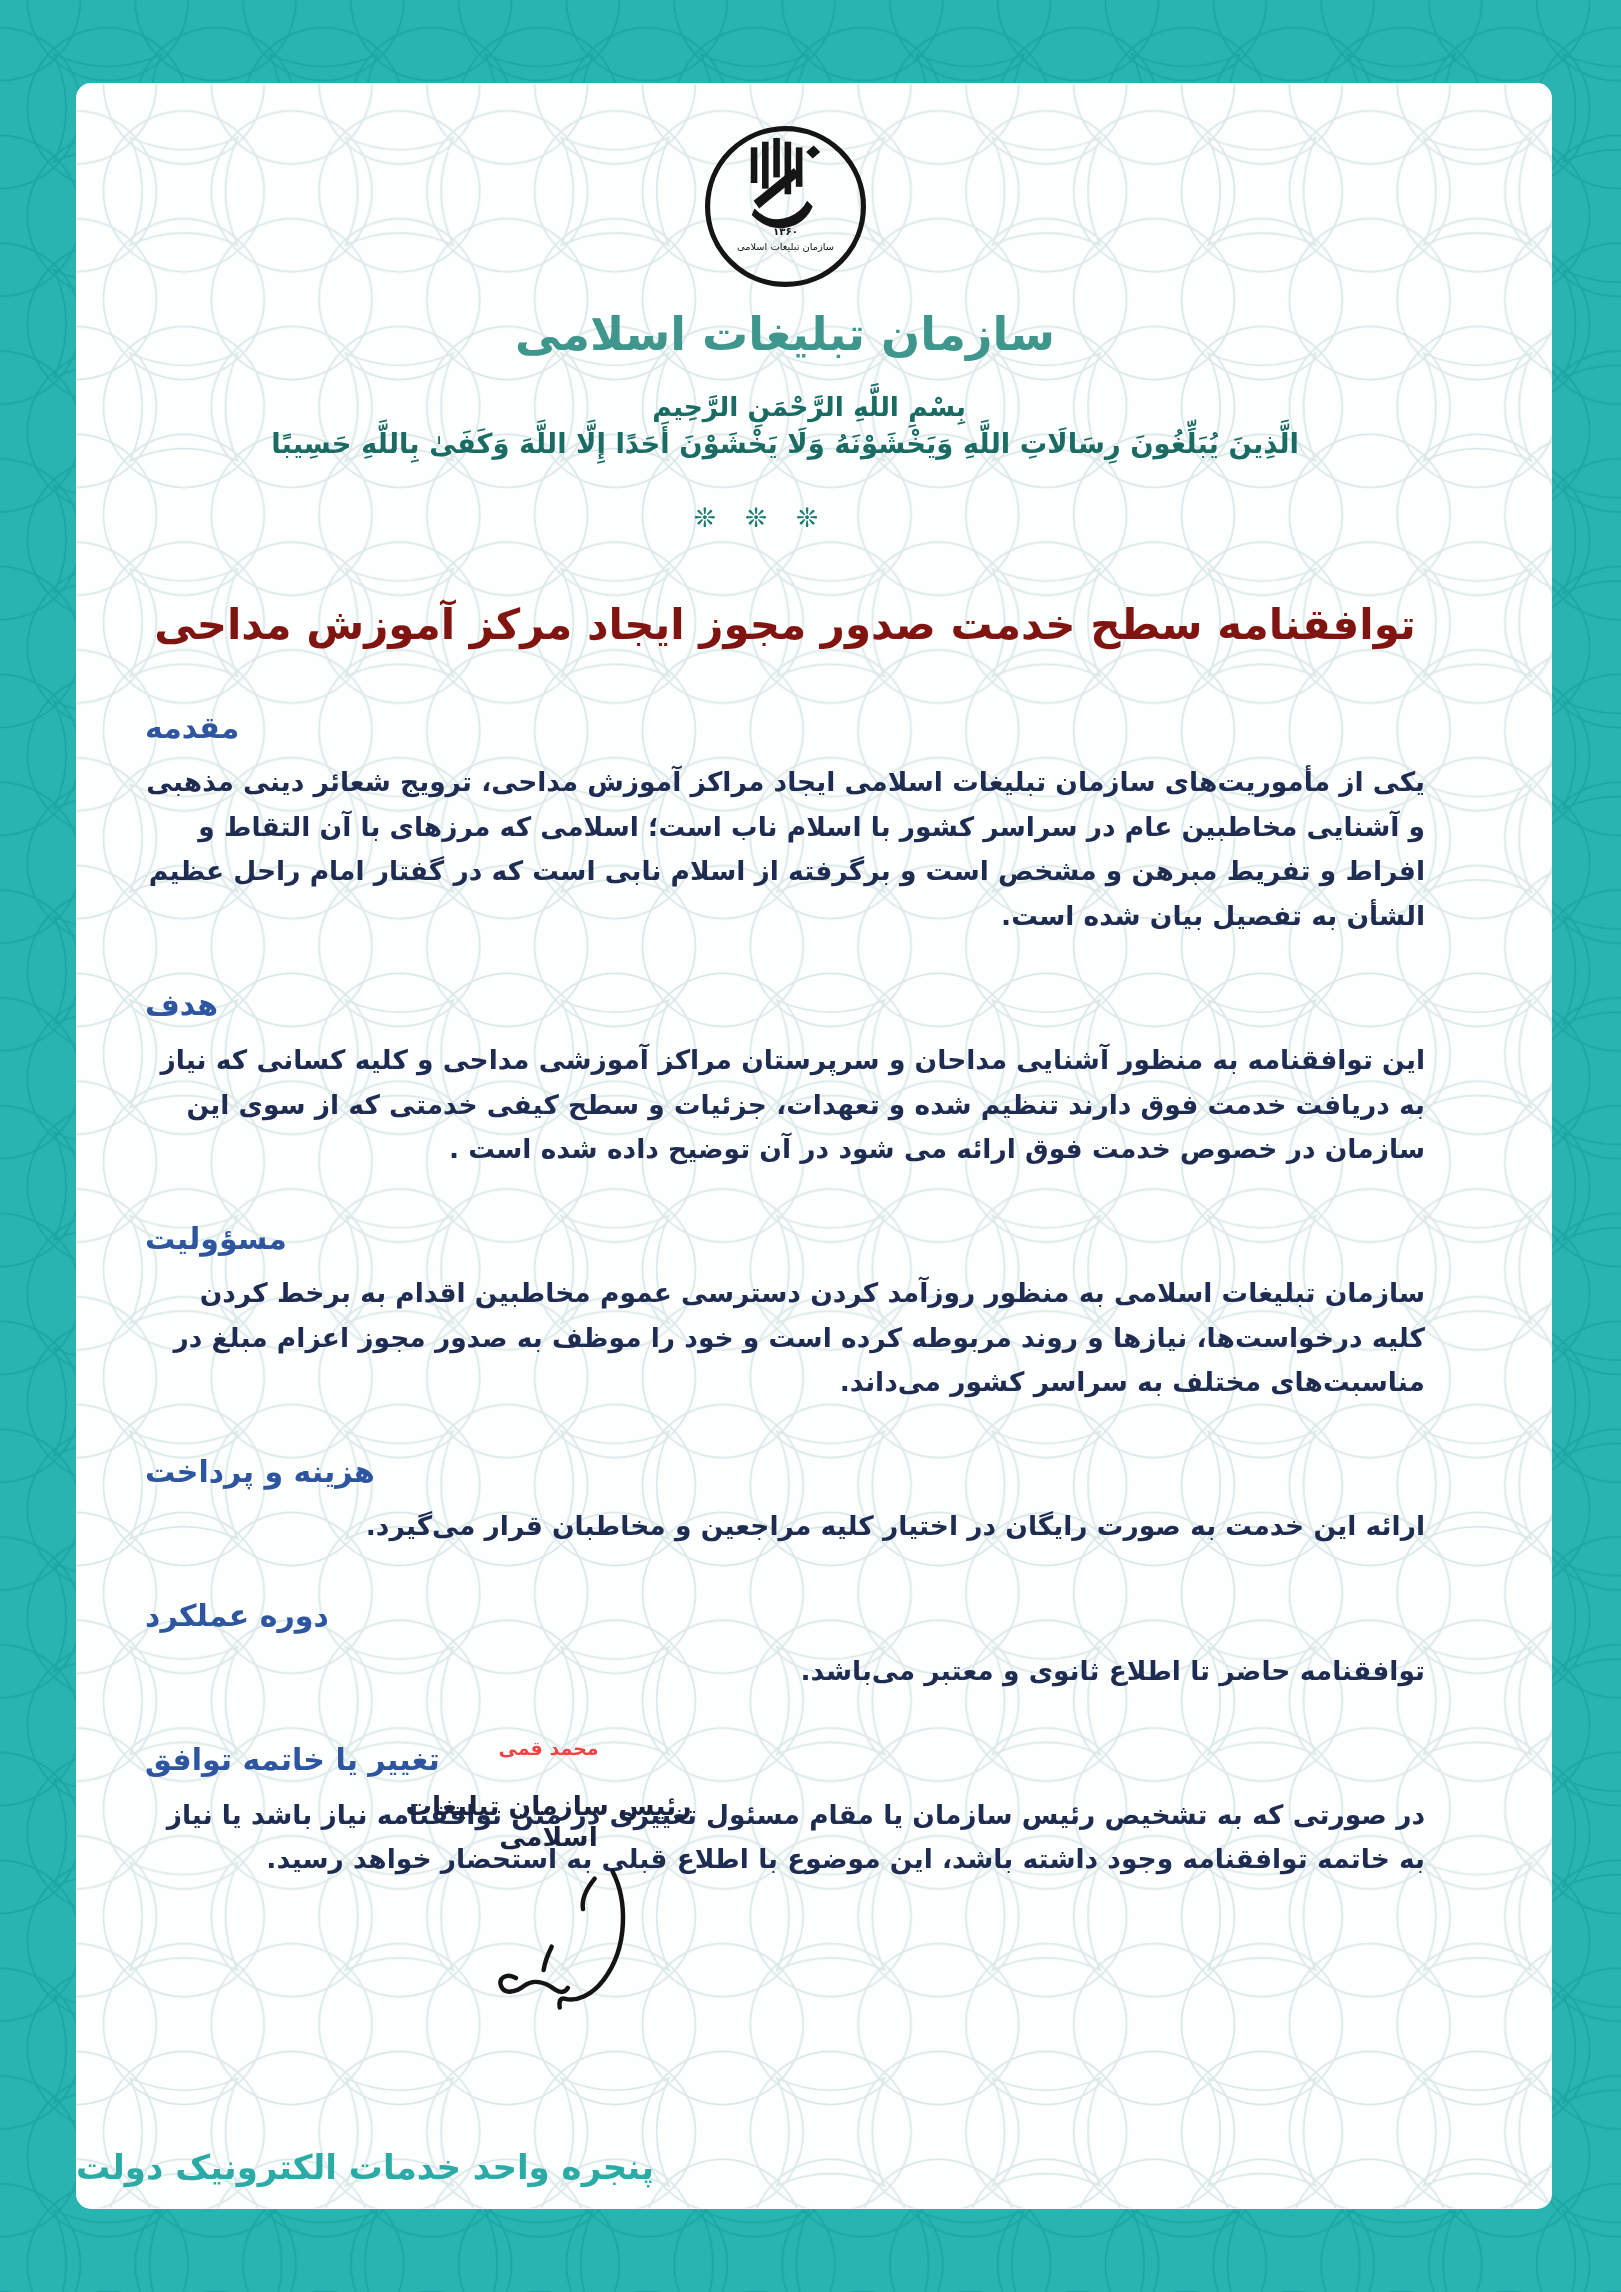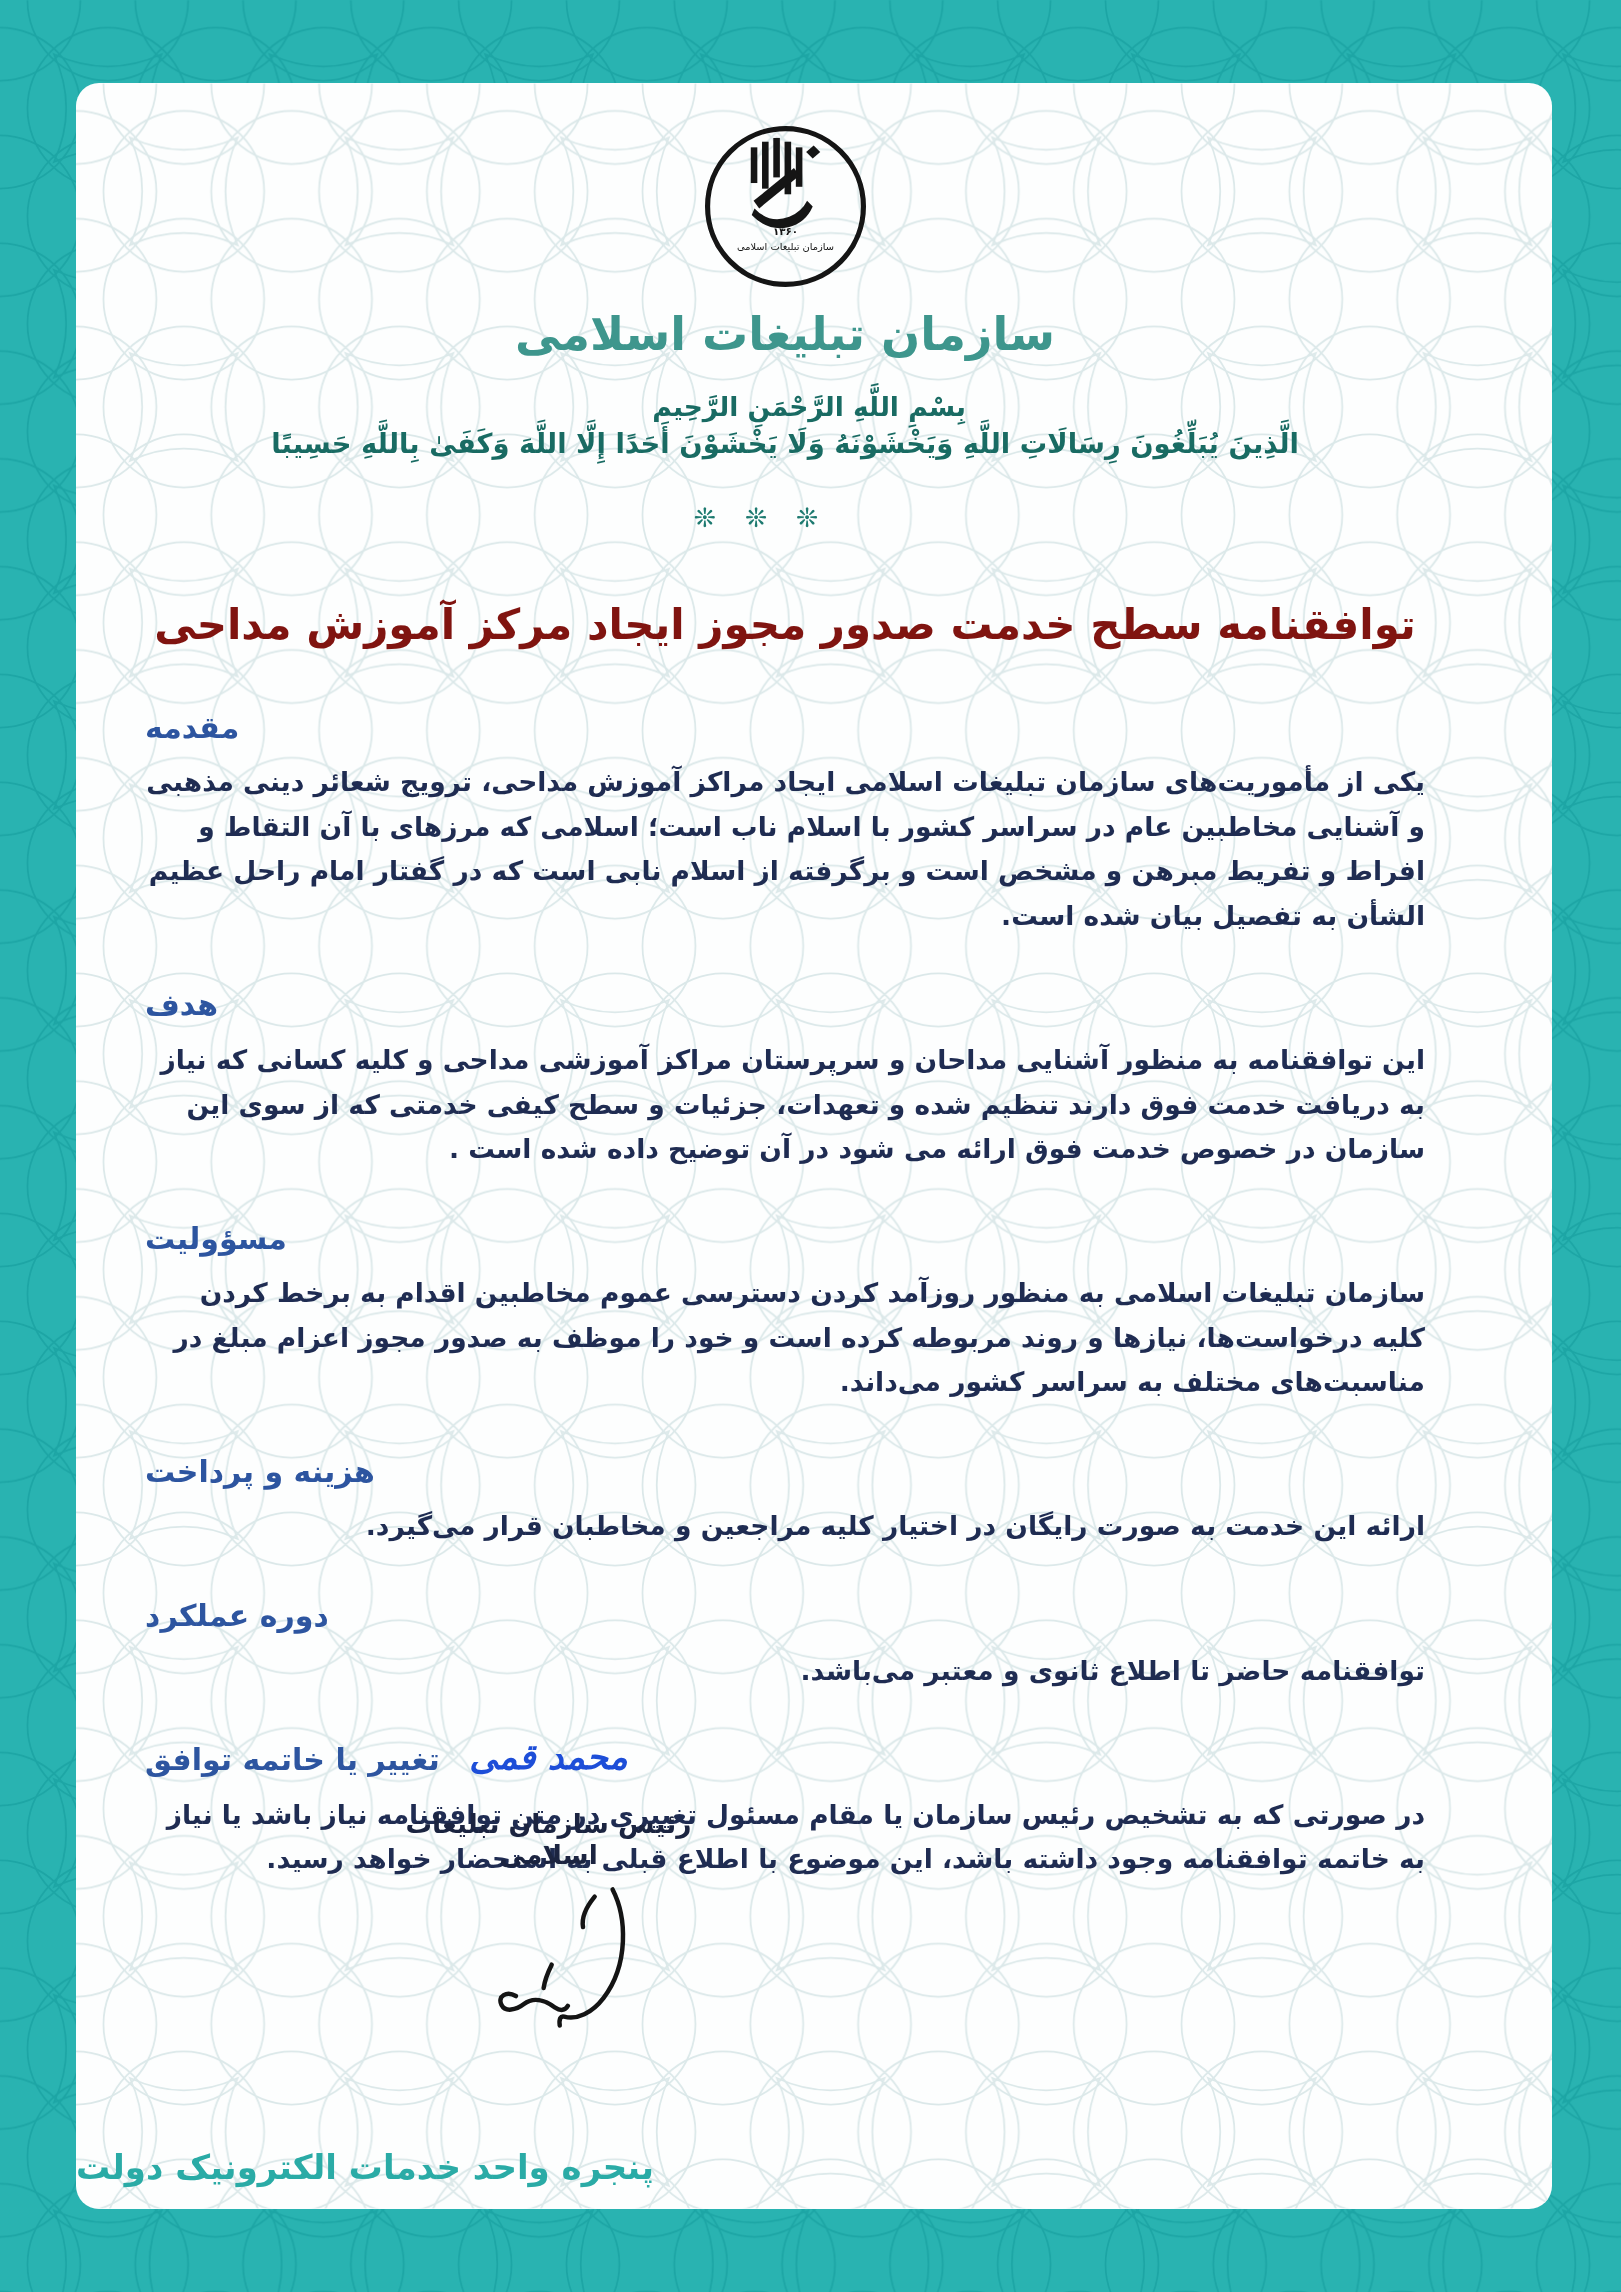--- a/index.html
+++ b/index.html
@@ -8,21 +8,21 @@
     position:relative;
     background:#29b3b1;
     font-family:"DejaVu Sans", sans-serif;
     overflow:hidden;
   }
   .page-pattern { position:absolute; inset:0; width:100%; height:100%; display:block; }
   .sheet {
     position:absolute;
     left:76px; right:69px; top:83px; bottom:84px;
     background:#fdfefe;
-    border-radius:23px;
+    border-radius:15px;
     overflow:hidden;
   }
   .sheet-pattern { position:absolute; inset:0; width:100%; height:100%; display:block; }
   .content {
     position:relative; z-index:2;
     width:100%; height:100%;
     display:flex; flex-direction:column; align-items:center;
     padding:21.6px 127px 0 69px;
   }
   .logo-wrap { margin-top:17.6px; width:169px; height:169px; flex:0 0 auto; }
@@ -72,21 +72,21 @@
     font-size:26.5px; font-weight:bold;
     color:#1f2c52;
     text-align:right;
     line-height:1.68;
   }
   .sig-block {
     position:absolute; z-index:3;
     top:1654px; left:306px; width:333px;
     text-align:center;
   }
-  .sig-name { font-size:35px; font-weight:bold; color:#1d4ed8;font-style:italic; }
+  .sig-name { font-size:19px; font-weight:bold; color:#ef4444; }
   .sig-role { font-size:26.5px; font-weight:bold; color:#1b2440; margin-top:31px; }
   .sig-draw { margin-top:3.9px; width:206px; height:176px; display:inline-block; }
   .footer {
     position:absolute; z-index:3;
     left:0; right:0; bottom:21.6px;
     text-align:left;
     font-size:34px; font-weight:bold;
     color:#2aaba6;
   }
 </style>

